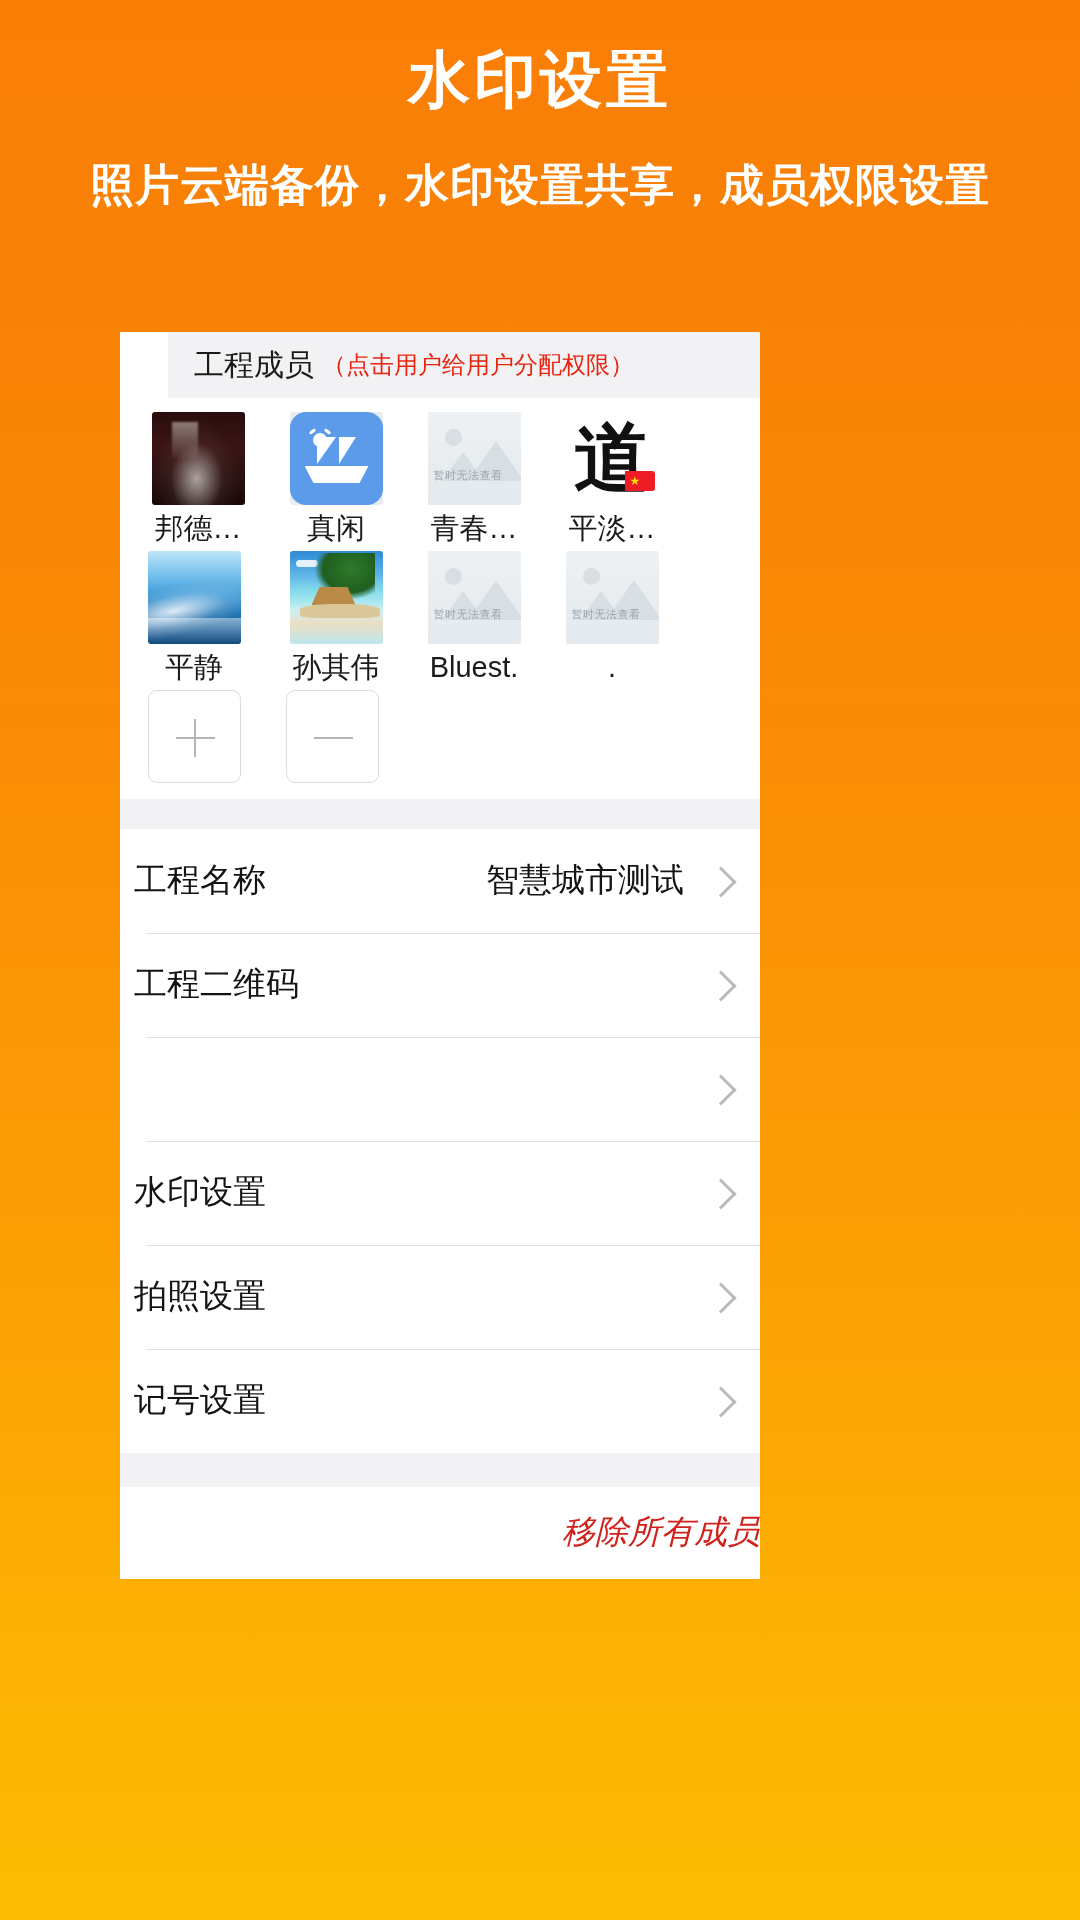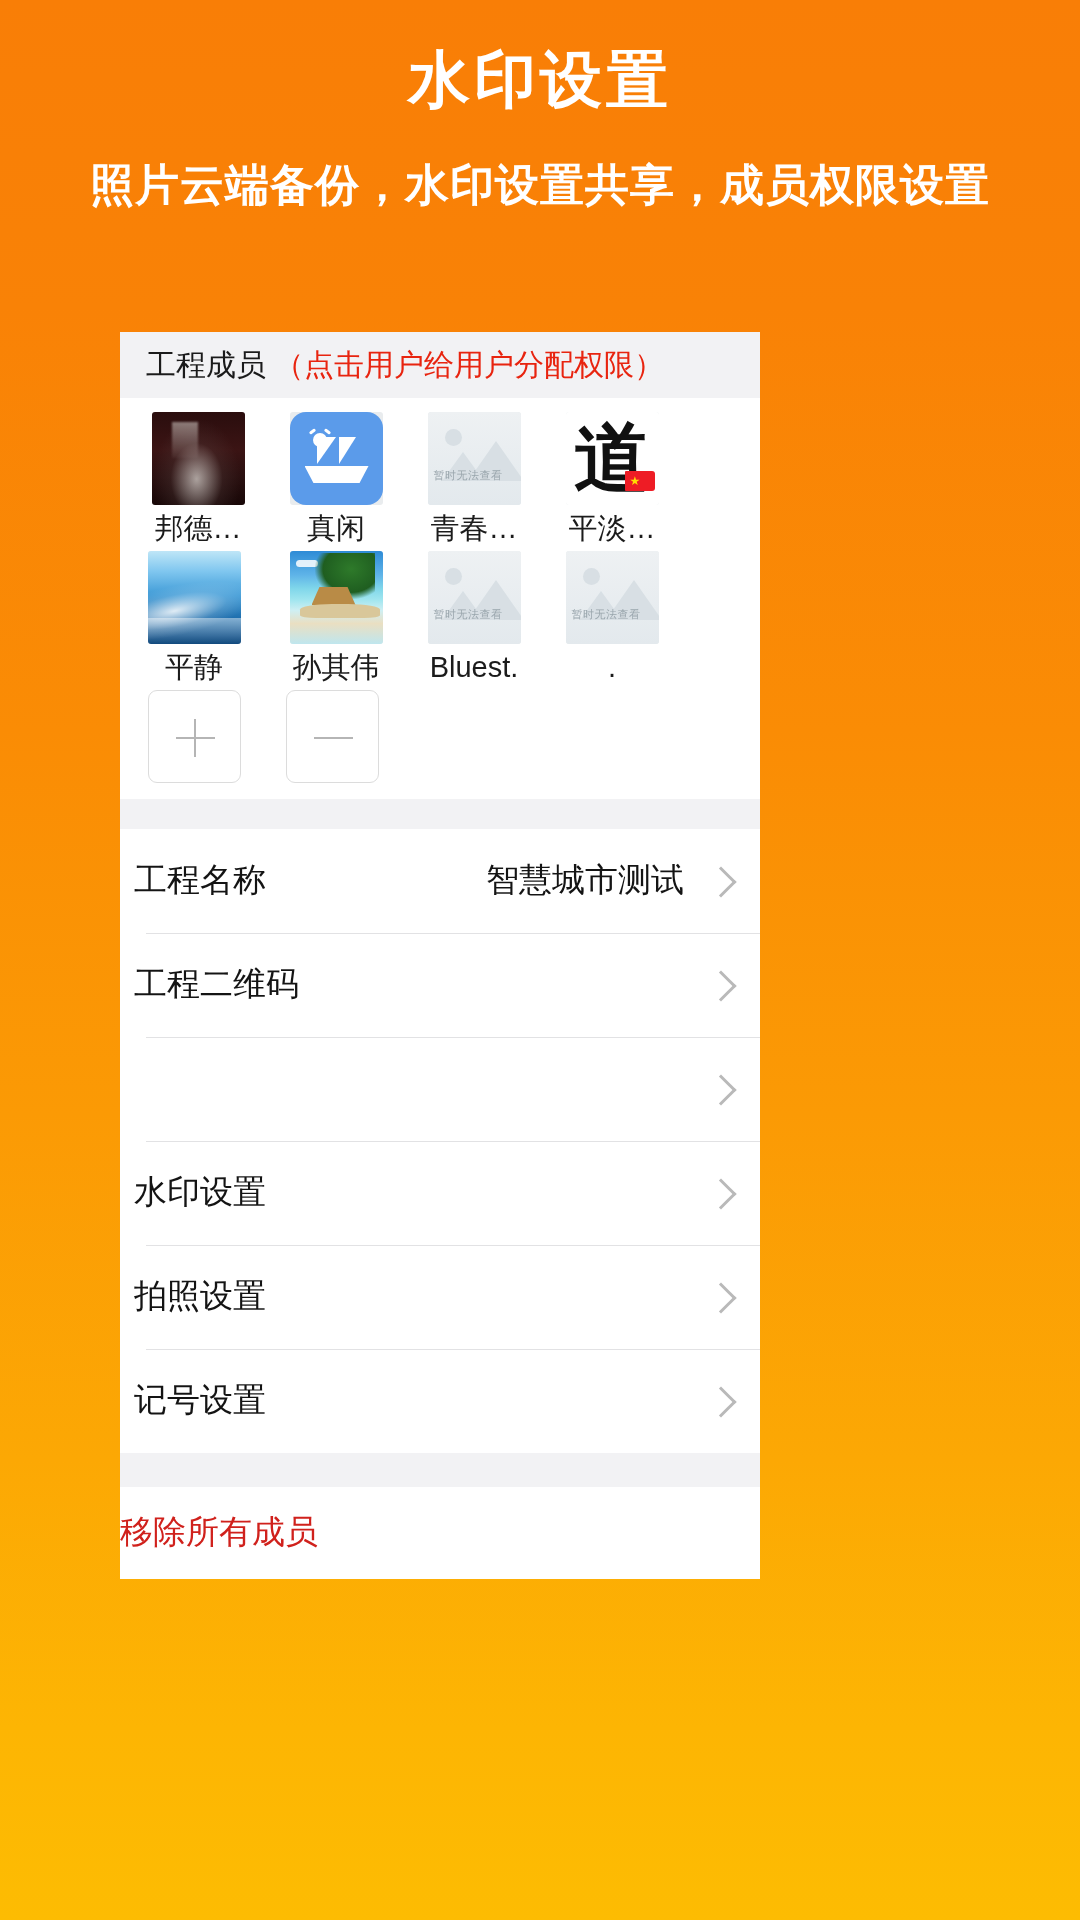--- a/index.html
+++ b/index.html
@@ -47,28 +47,29 @@
   }
 
   .members-header {
     background: #f2f2f4;
     height: 66px;
     display: flex;
     align-items: center;
     padding: 0 0 0 26px;
     box-sizing: border-box;
     white-space: nowrap;
+    margin-left: 48px;
   }
   .members-header .mh-main {
     color: #1b1b1b;
     font-size: 30px;
   }
   .members-header .mh-note {
     color: #e8240f;
-    font-size: 30px;
+    font-size: 24px;
     margin-left: 8px;
   }
 
   .members-grid {
     background: #ffffff;
     padding: 14px 0 10px 0;
     display: flex;
     flex-wrap: wrap;
   }
   .member {
@@ -353,23 +354,24 @@
 
   .footer-gap {
     height: 34px;
     background: #f2f2f4;
   }
   .remove-all {
     height: 92px;
     background: #ffffff;
     display: flex;
     align-items: center;
-    justify-content: flex-start;
+    justify-content: flex-end;
     color: #d0211c;
     font-size: 33px;
+    font-style: italic;
   }
 </style>
 </head>
 <body>
 
 <div class="promo">
   <div class="promo-title">水印设置</div>
   <div class="promo-sub">照片云端备份，水印设置共享，成员权限设置</div>
 </div>
 

